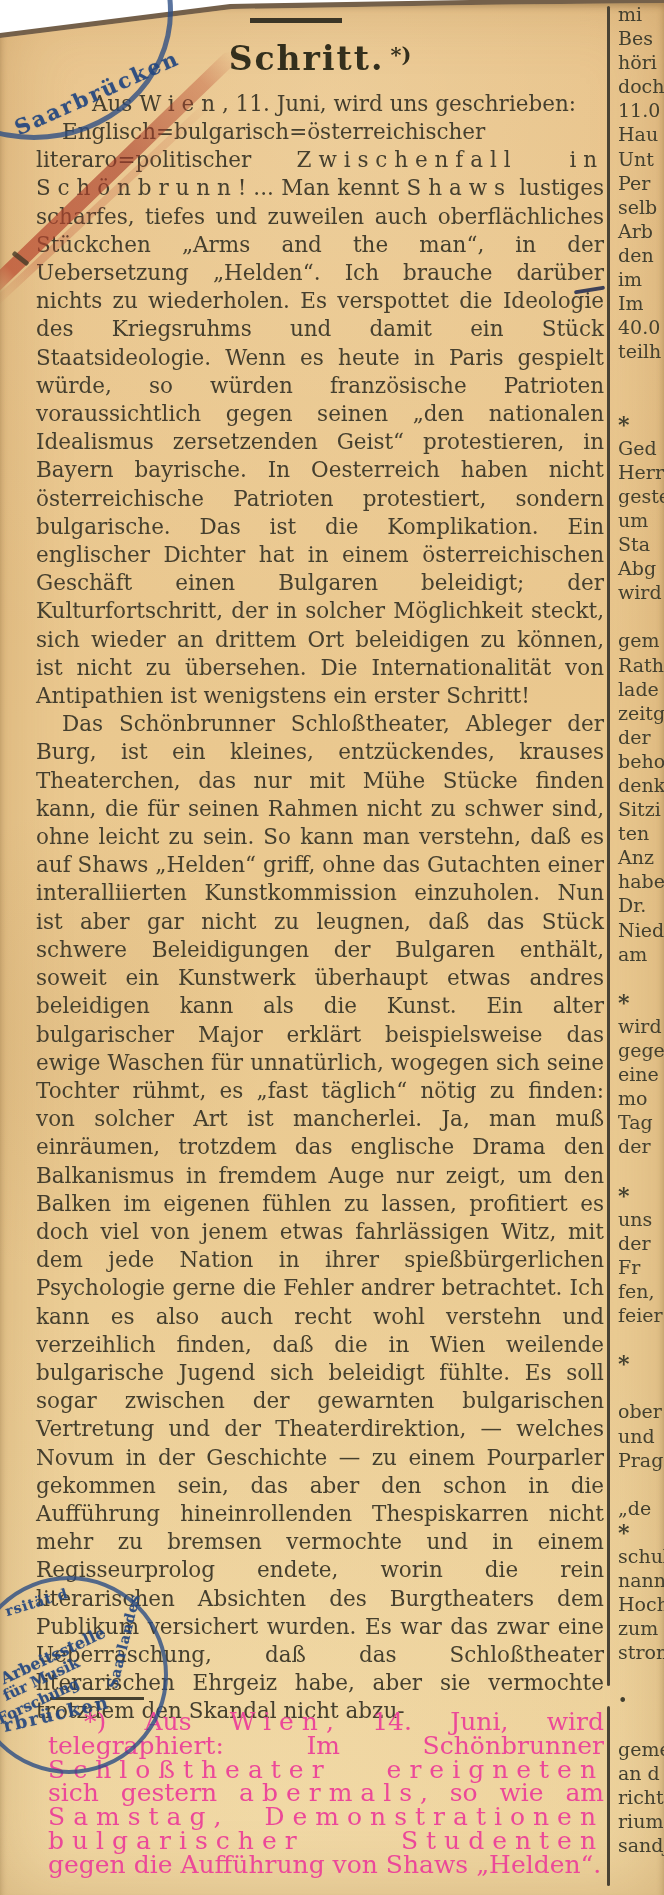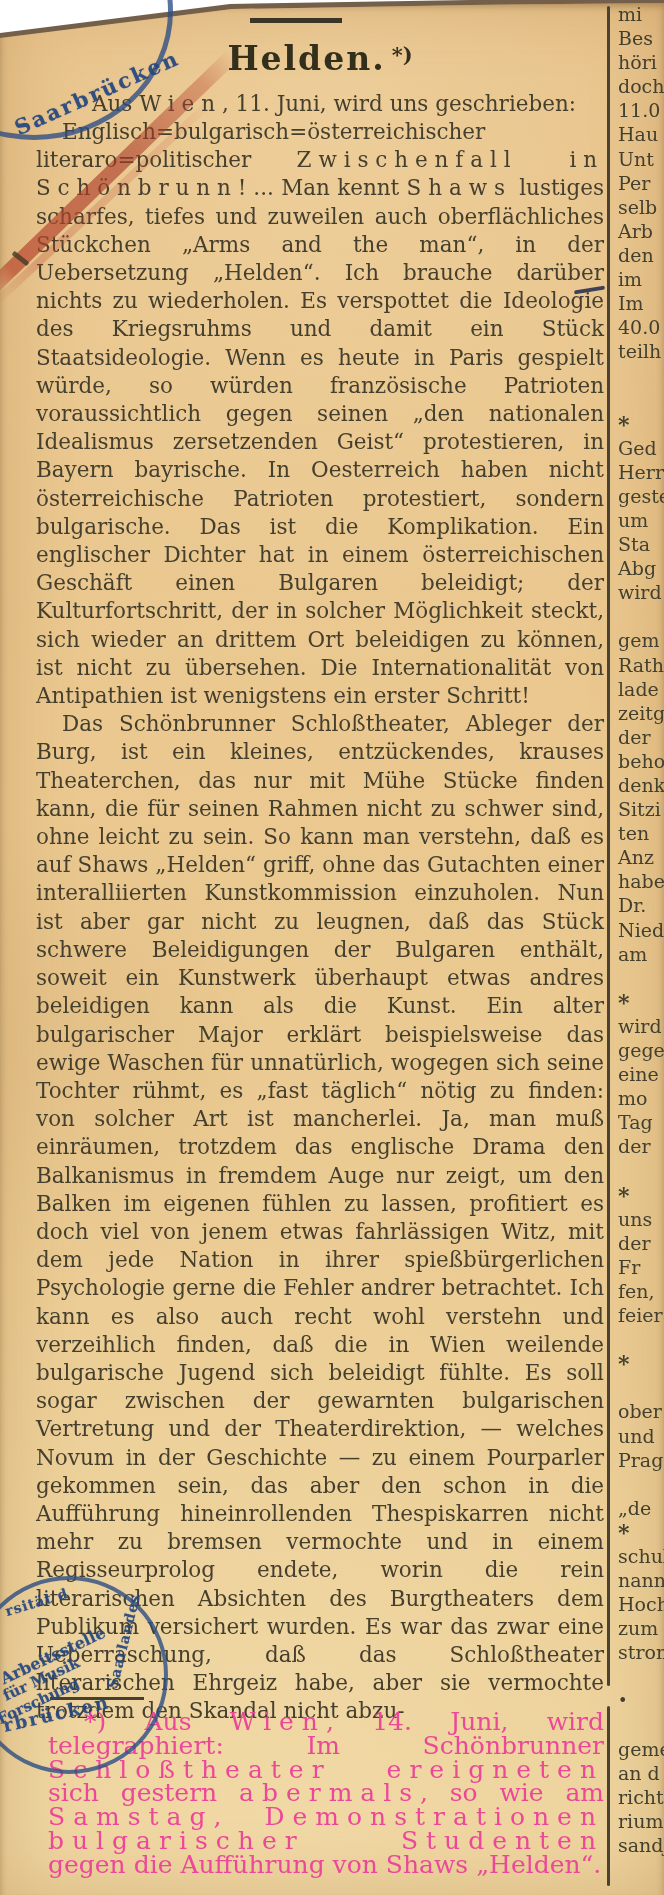--- a/index.html
+++ b/index.html
@@ -73,21 +73,21 @@
 </style>
 </head>
 <body>
 
 <div class="scan">
   <div class="edge"></div>
   <div class="paper"></div>
 
   <div class="content">
     <div class="headline-rule"></div>
-    <h1 class="title"><span>Helden.</span><span class="marker">*)</span></h1>
+    <h1 class="title"><span>Schritt.</span><span class="marker">*)</span></h1>
     <p class="dateline"><span>Aus </span><span class="sp">Wien</span><span>, 11. Juni, wird uns geschrieben:</span></p>
     <p class="para"><span>Englisch=bulgarisch=österreichischer literaro=politischer </span><span class="sp">Zwischenfall in Schönbrunn!</span><span>... Man kennt </span><span class="sp">Shaws</span><span> lustiges scharfes, tiefes und zuweilen auch oberflächliches Stückchen „Arms and the man“, in der Uebersetzung „Helden“. Ich brauche darüber nichts zu wiederholen. Es verspottet die Ideologie des Kriegsruhms und damit ein Stück Staatsideologie. Wenn es heute in Paris gespielt würde, so würden französische Patrioten voraussichtlich gegen seinen „den nationalen Idealismus zersetzenden Geist“ protestieren, in Bayern bayrische. In Oesterreich haben nicht österreichische Patrioten protestiert, sondern bulgarische. Das ist die Komplikation. Ein englischer Dichter hat in einem österreichischen Geschäft einen Bulgaren beleidigt; der Kulturfortschritt, der in solcher Möglichkeit steckt, sich wieder an drittem Ort beleidigen zu können, ist nicht zu übersehen. Die Internationalität von Antipathien ist wenigstens ein erster Schritt!</span></p>
     <p class="para">Das Schönbrunner Schloßtheater, Ableger der Burg, ist ein kleines, entzückendes, krauses Theaterchen, das nur mit Mühe Stücke finden kann, die für seinen Rahmen nicht zu schwer sind, ohne leicht zu sein. So kann man verstehn, daß es auf Shaws „Helden“ griff, ohne das Gutachten einer interalliierten Kunstkommission einzuholen. Nun ist aber gar nicht zu leugnen, daß das Stück schwere Beleidigungen der Bulgaren enthält, soweit ein Kunstwerk überhaupt etwas andres beleidigen kann als die Kunst. Ein alter bulgarischer Major erklärt beispielsweise das ewige Waschen für unnatürlich, wogegen sich seine Tochter rühmt, es „fast täglich“ nötig zu finden: von solcher Art ist mancherlei. Ja, man muß einräumen, trotzdem das englische Drama den Balkanismus in fremdem Auge nur zeigt, um den Balken im eigenen fühlen zu lassen, profitiert es doch viel von jenem etwas fahrlässigen Witz, mit dem jede Nation in ihrer spießbürgerlichen Psychologie gerne die Fehler andrer betrachtet. Ich kann es also auch recht wohl verstehn und verzeihlich finden, daß die in Wien weilende bulgarische Jugend sich beleidigt fühlte. Es soll sogar zwischen der gewarnten bulgarischen Vertretung und der Theaterdirektion, — welches Novum in der Geschichte — zu einem Pourparler gekommen sein, das aber den schon in die Aufführung hineinrollenden Thespiskarren nicht mehr zu bremsen vermochte und in einem Regisseurprolog endete, worin die rein literarischen Absichten des Burgtheaters dem Publikum versichert wurden. Es war das zwar eine Ueberraschung, daß das Schloßtheater literarischen Ehrgeiz habe, aber sie vermochte trotzdem den Skandal nicht abzu-</p>
   </div>
 
   <div class="footnote-rule"></div>
   <p class="footnote"><span>*) Aus </span><span class="sp">Wien</span><span>, 14. Juni, wird telegraphiert: Im Schönbrunner </span><span class="sp">Schloßtheater ereigneten</span><span> sich gestern </span><span class="sp">abermals</span><span>, so wie am </span><span class="sp">Samstag</span><span>, </span><span class="sp">Demonstrationen bulgarischer Studenten</span><span> gegen die Aufführung von Shaws „Helden“.</span></p>
 
   <div class="vrule top"></div>
   <div class="vrule bottom"></div>

